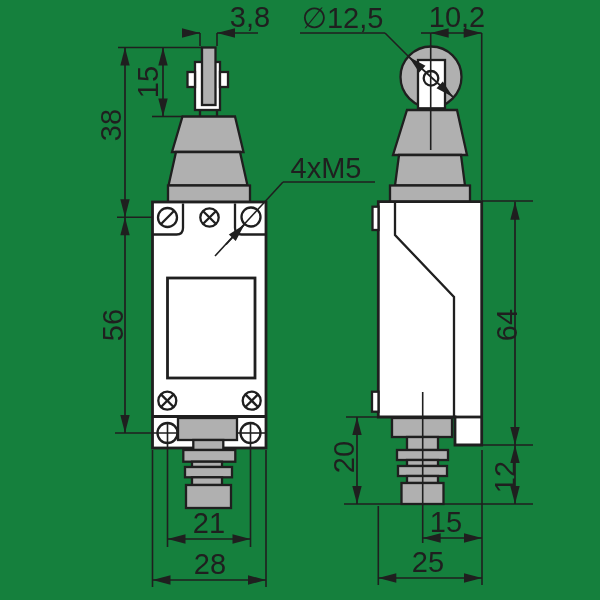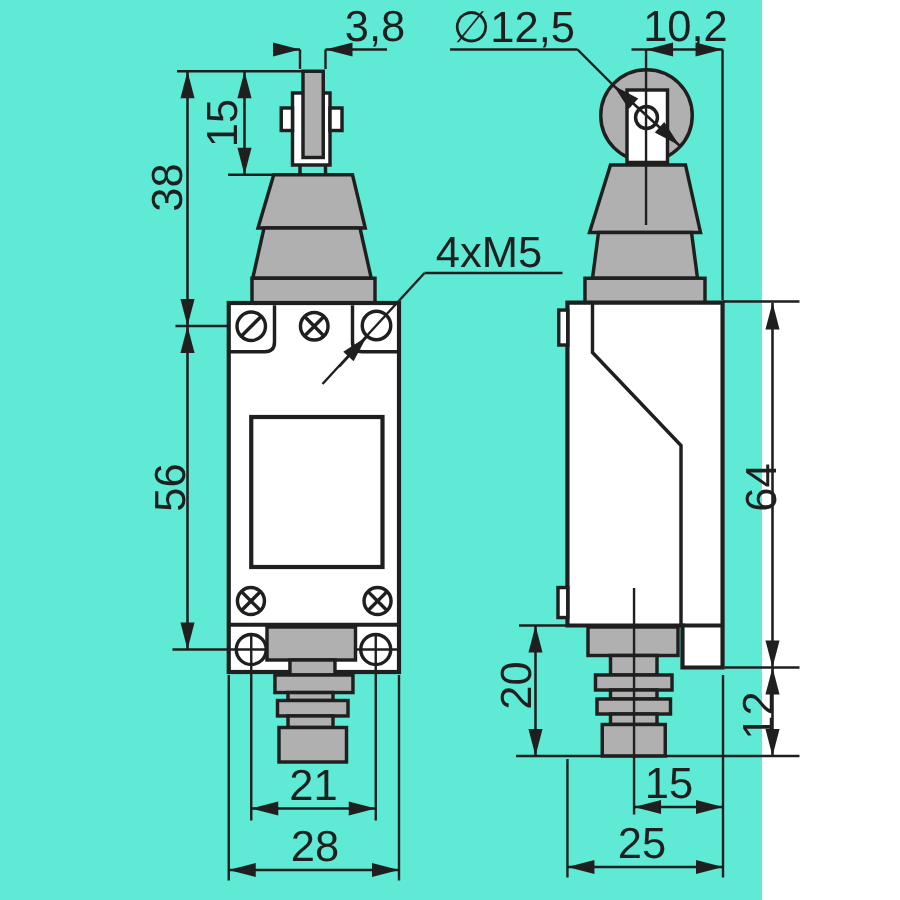--- a/index.html
+++ b/index.html
@@ -1,16 +1,16 @@
 <!DOCTYPE html>
 <html><head>
 <meta charset="utf-8">
 <style>
   html,body { margin:0; padding:0; background:#ffffff; }
-  .stage { width:508px; height:600px; position:relative; background:#5eead4; }
+  .stage { width:600px; height:600px; position:relative; background:#15803d; }
   svg { display:block; }
   .outline   { fill:none; stroke:#1f1f1f; stroke-width:2.8; stroke-linejoin:miter; }
   .outline2  { fill:none; stroke:#1f1f1f; stroke-width:2.3; stroke-linejoin:miter; }
   .whitefill { fill:#ffffff; stroke:#1f1f1f; stroke-width:2.3; }
   .bodyfill  { fill:#ffffff; stroke:#1f1f1f; stroke-width:2.8; }
   .gray      { fill:#b0b0b0; stroke:#1f1f1f; stroke-width:2.3; }
   .dim       { fill:none; stroke:#1f1f1f; stroke-width:1.7; }
   .thin      { fill:none; stroke:#1f1f1f; stroke-width:1.6; }
   .dimtext   { font-family:"Liberation Sans", sans-serif; font-size:29px; fill:#1f1f1f; text-anchor:middle; }
 </style>

